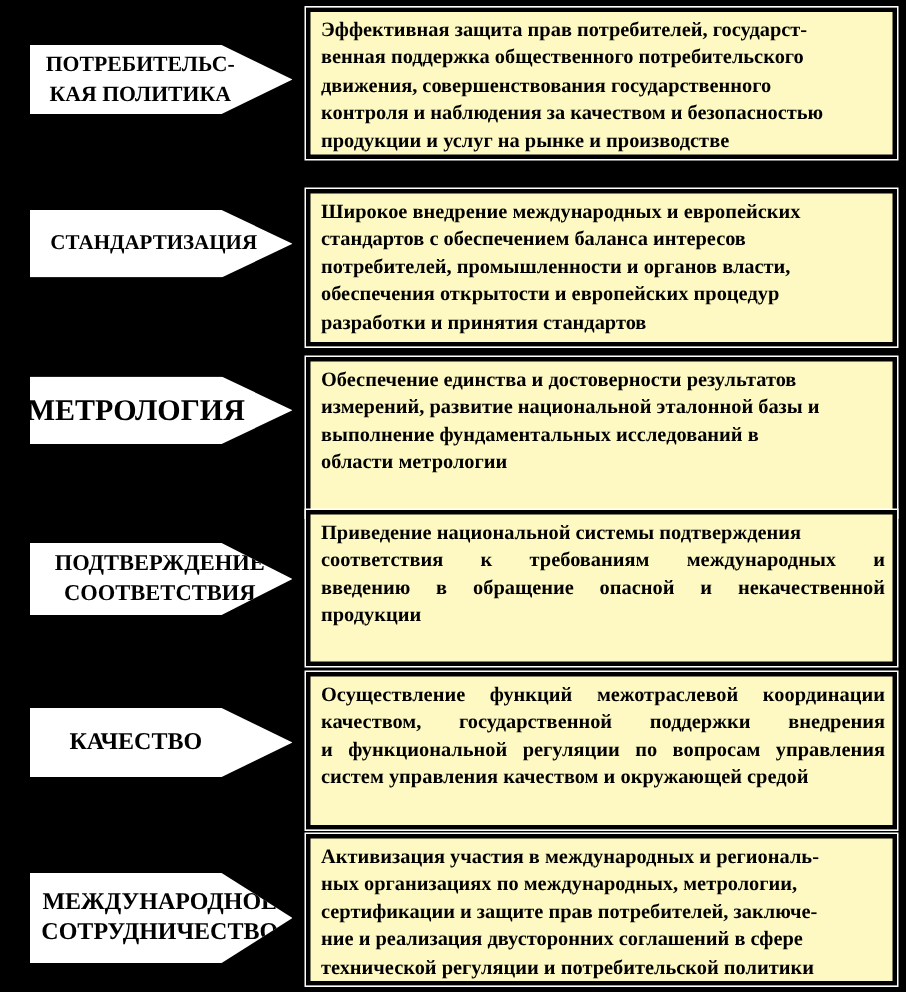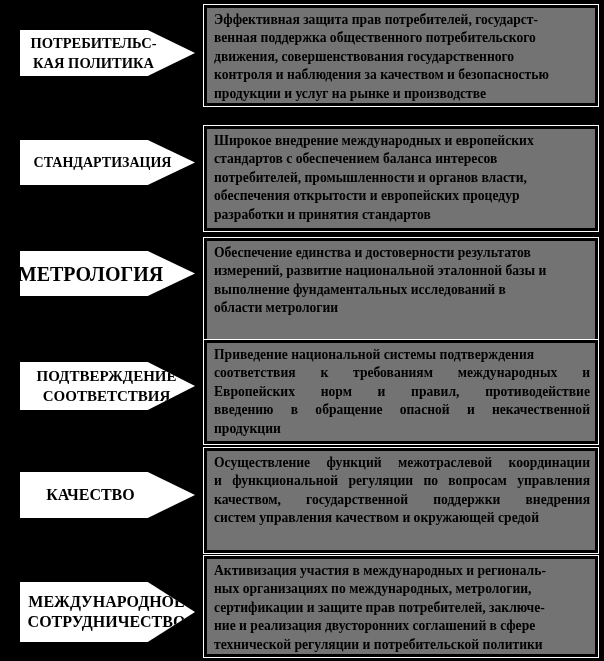--- a/index.html
+++ b/index.html
@@ -34,21 +34,21 @@
   }
   .arrow .lline {
     line-height: 20px;
     white-space: nowrap;
   }
   
   .box {
     position: absolute;
     left: 204px;
     width: 394px;
-    background: #737373;
+    background: #fef9c3;
     border: 3px solid #000000;
     outline: 1px solid #ffffff;
     box-sizing: border-box;
     padding: 3px 5px 0 7px;
     font-size: 13.6px;
     line-height: 18.4px;
     text-align: left;
   }
   .box .ln {
     white-space: nowrap;
@@ -98,32 +98,31 @@
     <div class="ln">области метрологии</div>
   </div>
 
   <div class="arrow" style="top:362px;height:48px;font-size:15px;padding:0 8px 0 6px;">
     <div class="lline">ПОДТВЕРЖДЕНИЕ</div>
     <div class="lline">СООТВЕТСТВИЯ</div>
   </div>
   <div class="box" style="top:340px;height:104px;">
     <div class="ln">Приведение национальной системы подтверждения</div>
     <div class="ln just">соответствия к требованиям международных и</div>
-    <div class="ln just">Европейских норм и правил, противодействие</div>
     <div class="ln just">введению в обращение опасной и некачественной</div>
     <div class="ln">продукции</div>
   </div>
 
   <div class="arrow" style="top:472px;height:46px;font-size:16px;padding-right:38px;">
     <div class="lline">КАЧЕСТВО</div>
   </div>
   <div class="box" style="top:448px;height:105px;">
     <div class="ln just">Осуществление функций межотраслевой координации</div>
+    <div class="ln just">качеством, государственной поддержки внедрения</div>
     <div class="ln just">и функциональной регуляции по вопросам управления</div>
-    <div class="ln just">качеством, государственной поддержки внедрения</div>
     <div class="ln">систем управления качеством и окружающей средой</div>
   </div>
 
   <div class="arrow" style="top:582px;height:60px;font-size:16px;padding:0 6px 0 4px;">
     <div class="lline">МЕЖДУНАРОДНОЕ</div>
     <div class="lline">СОТРУДНИЧЕСТВО</div>
   </div>
   <div class="box" style="top:556px;height:101px;">
     <div class="ln">Активизация участия в международных и региональ-</div>
     <div class="ln">ных организациях по международных, метрологии,</div>

